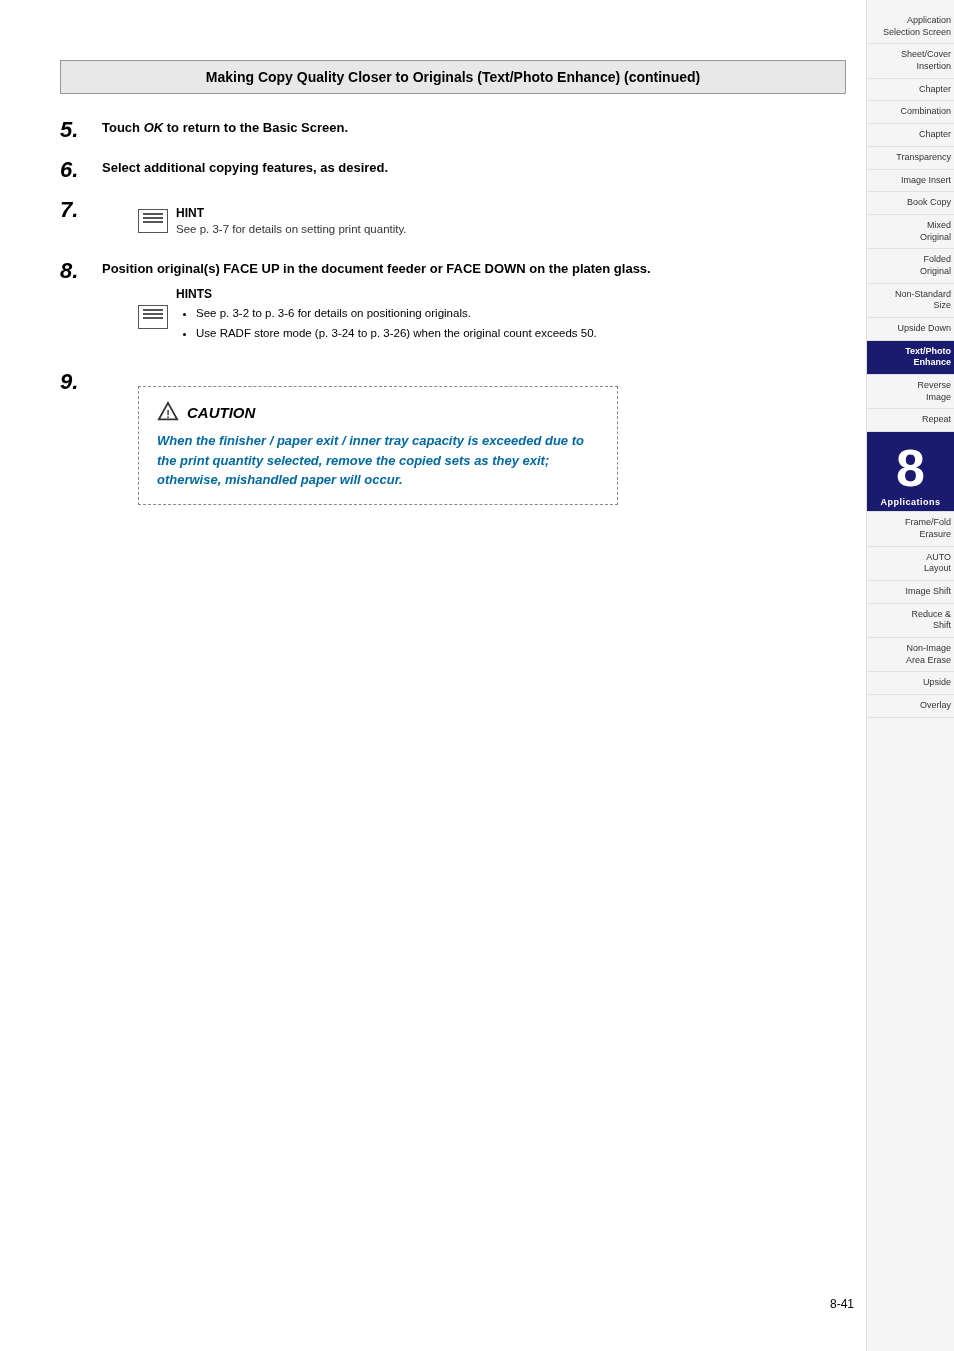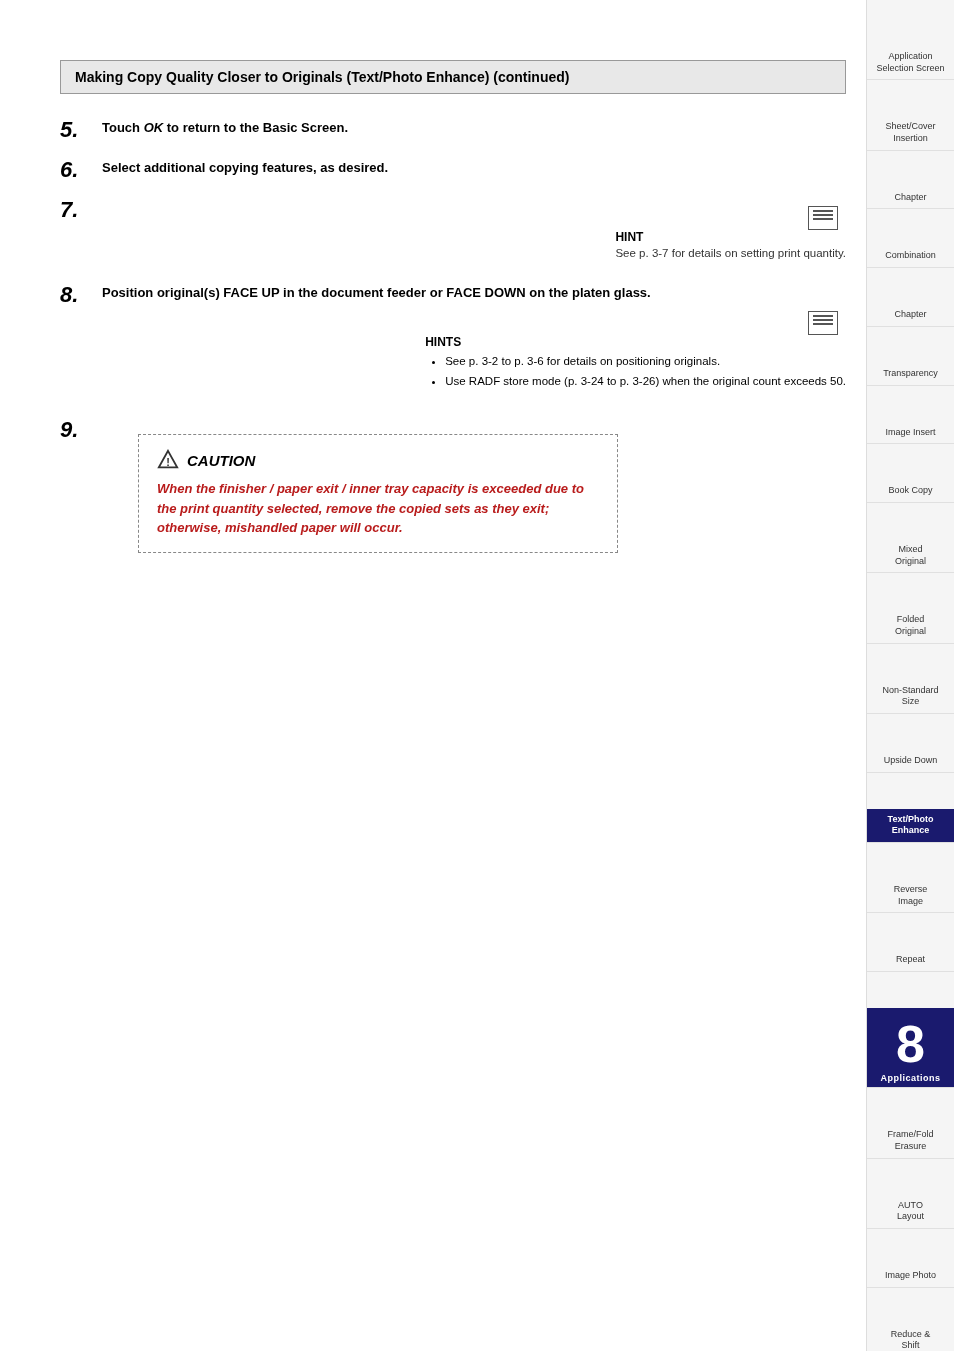--- a/index.html
+++ b/index.html
@@ -31,27 +31,26 @@
       width: 88px;
       background: #f5f5f5;
       border-left: 1px solid #ddd;
       display: flex;
       flex-direction: column;
       padding-top: 10px;
     }
 
     .sidebar-item {
       font-size: 9px;
-      text-align: center;
+      text-align: right;
       padding: 5px 3px;
       color: #333;
       border-bottom: 1px solid #e0e0e0;
       line-height: 1.3;
       cursor: pointer;
-      margin-top: 36px;
     }
 
     .sidebar-item.active {
       background: #1a1a6e;
       color: #fff;
       font-weight: bold;
     }
 
     .sidebar-item.chapter-number {
       background: #1a1a6e;
@@ -75,20 +74,21 @@
     }
 
     
     .page-header {
       background: #e8e8e8;
       border: 1px solid #999;
       padding: 8px 14px;
       margin-bottom: 24px;
       font-size: 14px;
       font-weight: bold;
+      text-align: center;
     }
 
     
     .step {
       display: flex;
       margin-bottom: 16px;
       align-items: flex-start;
     }
 
     .step-number {
@@ -110,23 +110,22 @@
       line-height: 1.5;
     }
 
     .step-content p em {
       font-style: italic;
     }
 
     
     .hint-box {
       display: flex;
-      align-items: flex-end;
+      align-items: center;
       margin: 8px 0 8px 36px;
-      flex-direction: column;
     }
 
     .hint-icon {
       width: 30px;
       height: 24px;
       border: 1.5px solid #555;
       margin-right: 8px;
       flex-shrink: 0;
       position: relative;
       background: #fff;
@@ -192,21 +191,21 @@
       font-size: 15px;
       font-weight: bold;
       font-style: italic;
     }
 
     .caution-text {
       font-size: 11.5px;
       font-style: italic;
       font-weight: bold;
       line-height: 1.6;
-      color: #b91c1c;
+      color: #0369a1;
     }
 
     
     .page-number {
       position: absolute;
       bottom: 40px;
       right: 100px;
       font-size: 12px;
       color: #000000;
     }
@@ -301,19 +300,19 @@
     <div class="sidebar-item">Upside Down</div>
     <div class="sidebar-item active">Text/Photo<br>Enhance</div>
     <div class="sidebar-item">Reverse<br>Image</div>
     <div class="sidebar-item">Repeat</div>
     <div class="sidebar-item chapter-number">
       <span>8</span>
       <span class="chapter-label">Applications</span>
     </div>
     <div class="sidebar-item">Frame/Fold<br>Erasure</div>
     <div class="sidebar-item">AUTO<br>Layout</div>
-    <div class="sidebar-item">Image Photo</div>
+    <div class="sidebar-item">Image Shift</div>
     <div class="sidebar-item">Reduce &amp;<br>Shift</div>
     <div class="sidebar-item">Non-Image<br>Area Erase</div>
     <div class="sidebar-item">Upside</div>
     <div class="sidebar-item">Overlay</div>
   </div>
 </div>
 
 </body></html>

